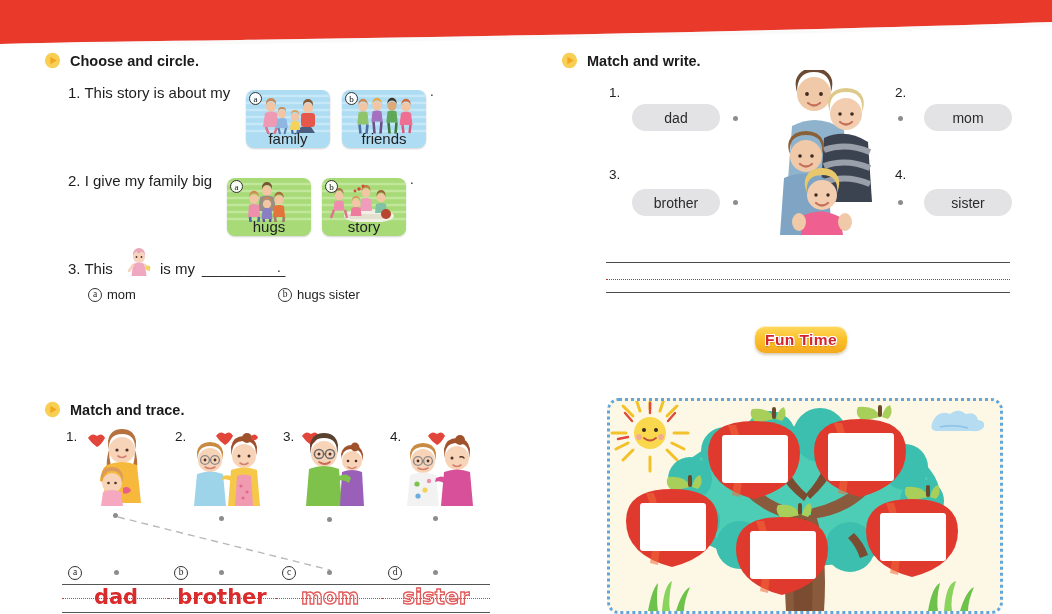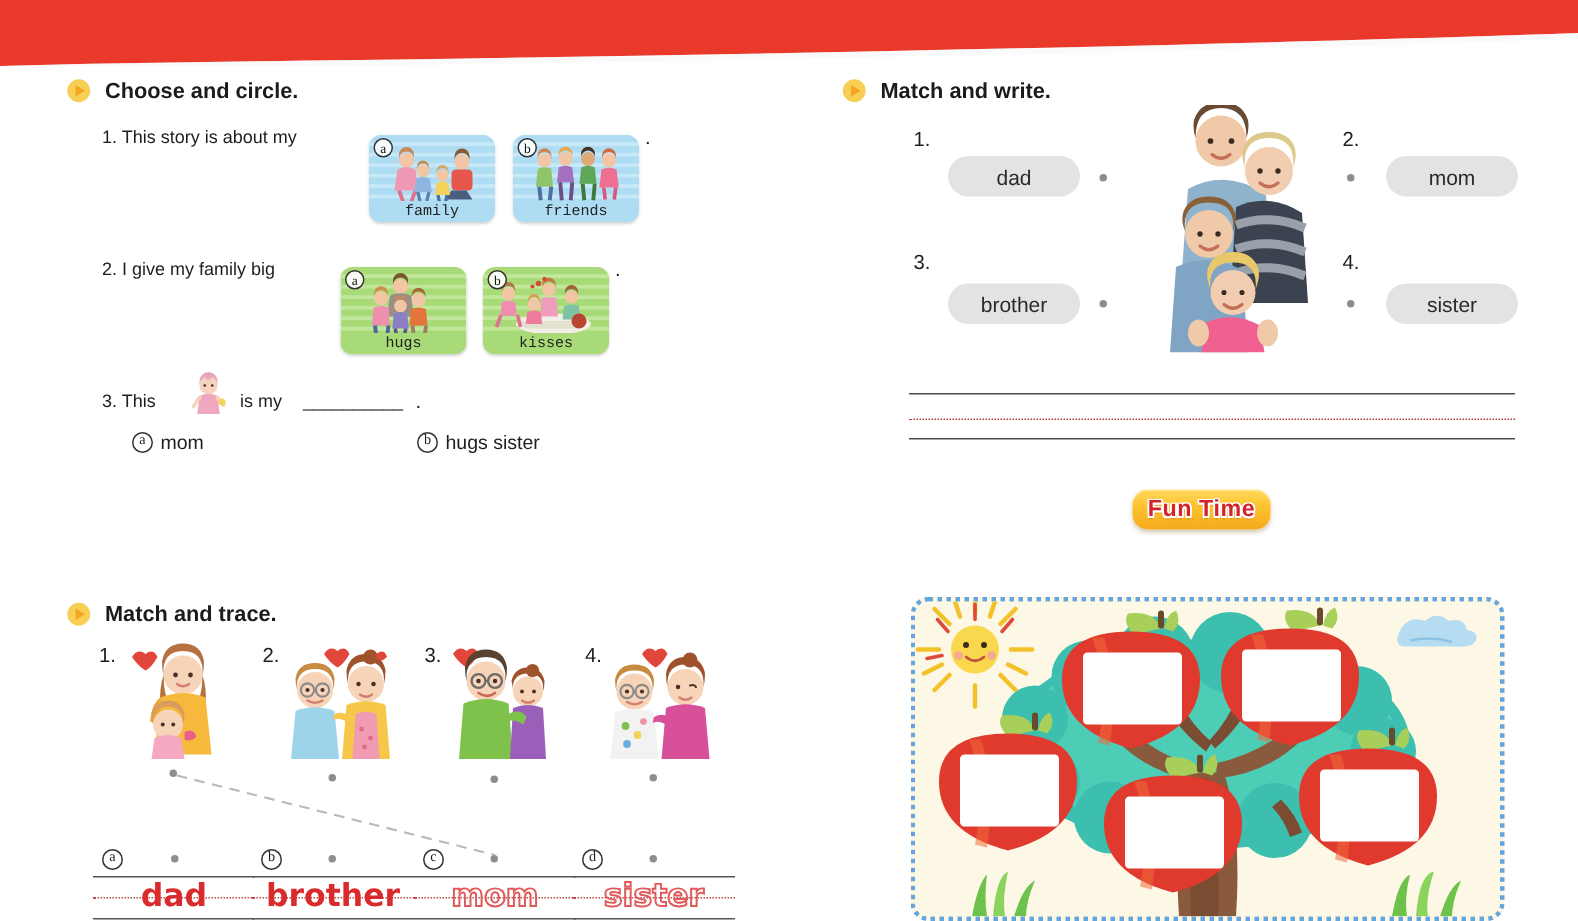--- a/index.html
+++ b/index.html
@@ -42,40 +42,40 @@
   .tri-icon {
     width: 17px; height: 17px; flex: none;
     display: block;
   }
   .instr-label {
     font-size: 14.5px; font-weight: bold; color: #1b1b1b;
     white-space: nowrap;
   }
 
   
-  .qtext { position: absolute; font-size: 12px; color: #1e1e1e; white-space: nowrap; }
+  .qtext { position: absolute; font-size: 15px; color: #1e1e1e; white-space: nowrap; }
   .dot-period { position: absolute; font-size: 13.5px; color: #1e1e1e; }
 
   
   .circ {
     display: inline-flex; align-items: center; justify-content: center;
     width: 14px; height: 14px; border: 1px solid #333; border-radius: 50%;
     font-size: 9.5px; color: #222; line-height: 1; font-family: "Liberation Serif", serif;
   }
   .opt { position: absolute; display: flex; align-items: center; gap: 5px;
          font-size: 13px; color: #1e1e1e; white-space: nowrap; }
 
   
   .pcard {
     position: absolute; width: 84px; height: 58px; border-radius: 8px;
     overflow: hidden; box-shadow: 0 1px 2px rgba(0,0,0,.18);
   }
   .pcard .plabel {
     position: absolute; left: 0; right: 0; bottom: 1px; text-align: center;
-    font-size: 10px; color: #222; font-family: Liberation Mono, monospace;
+    font-size: 15px; color: #222; font-family: Liberation Sans, sans-serif;
   }
   .pcard .badge {
     position: absolute; left: 3px; top: 2px; z-index: 4;
     width: 13px; height: 13px; border-radius: 50%;
     background: rgba(255,255,255,.9); border: 1px solid #333;
     display: flex; align-items: center; justify-content: center;
     font-size: 9px; color: #111; font-family: "Liberation Serif", serif;
   }
   .pcard svg { position: absolute; inset: 0; }
 
@@ -317,21 +317,21 @@
       </g>
       <circle cx="64" cy="36" r="5" fill="#b8452f"></circle>
       <g fill="#d64a3a">
         <circle cx="37" cy="11" r="1.8"></circle>
           <circle cx="41" cy="8" r="1.5"></circle>
         <circle cx="33" cy="13" r="1.4"></circle>
       </g>
       <rect x="0" y="44" width="84" height="14" fill="#a8da78"></rect>
     </svg>
     <span class="badge">b</span>
-    <span class="plabel">kisses</span>
+    <span class="plabel">story</span>
   </div>
 
   <div class="qtext" style="left:68px; top:260px;">3. This</div>
   <svg style="position:absolute; left:124px; top:248px;" width="30" height="30" viewBox="0 0 30 30">
     <circle cx="15" cy="9" r="6" fill="#f7d3bd"></circle>
     <path d="M9 9 a6 6 0 0 1 12 0 l0 -3 a6 6 0 0 0 -12 0 Z" fill="#e8a8b8"></path>
     <circle cx="15" cy="3" r="2.2" fill="#e8a8b8"></circle>
     <path d="M9 16 q6 -3 12 0 l1.5 12 -15 0 Z" fill="#f0a8c0"></path>
     <path d="M9 17 l-4 6 m16 -6 l4 5" stroke="#f7d3bd" stroke-width="2.6" fill="none" stroke-linecap="round"></path>
     <circle cx="12.5" cy="9" r=".9" fill="#4a3028"></circle>

